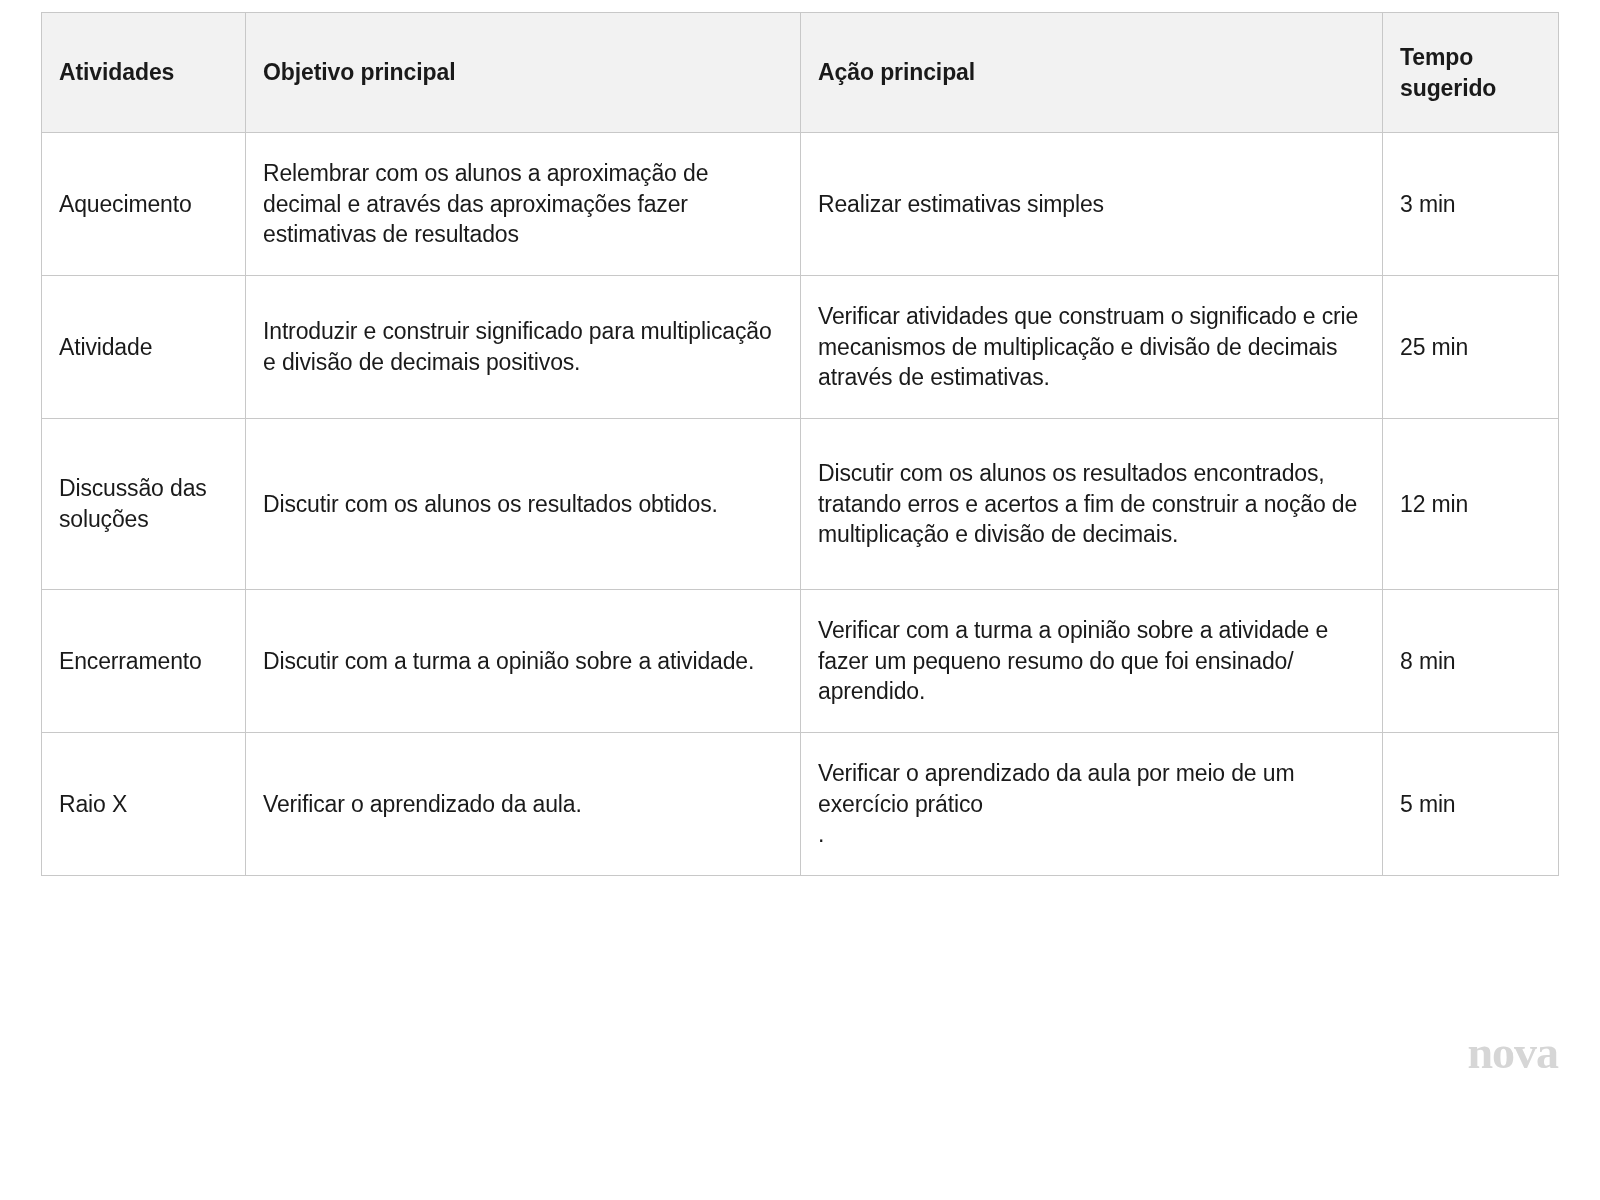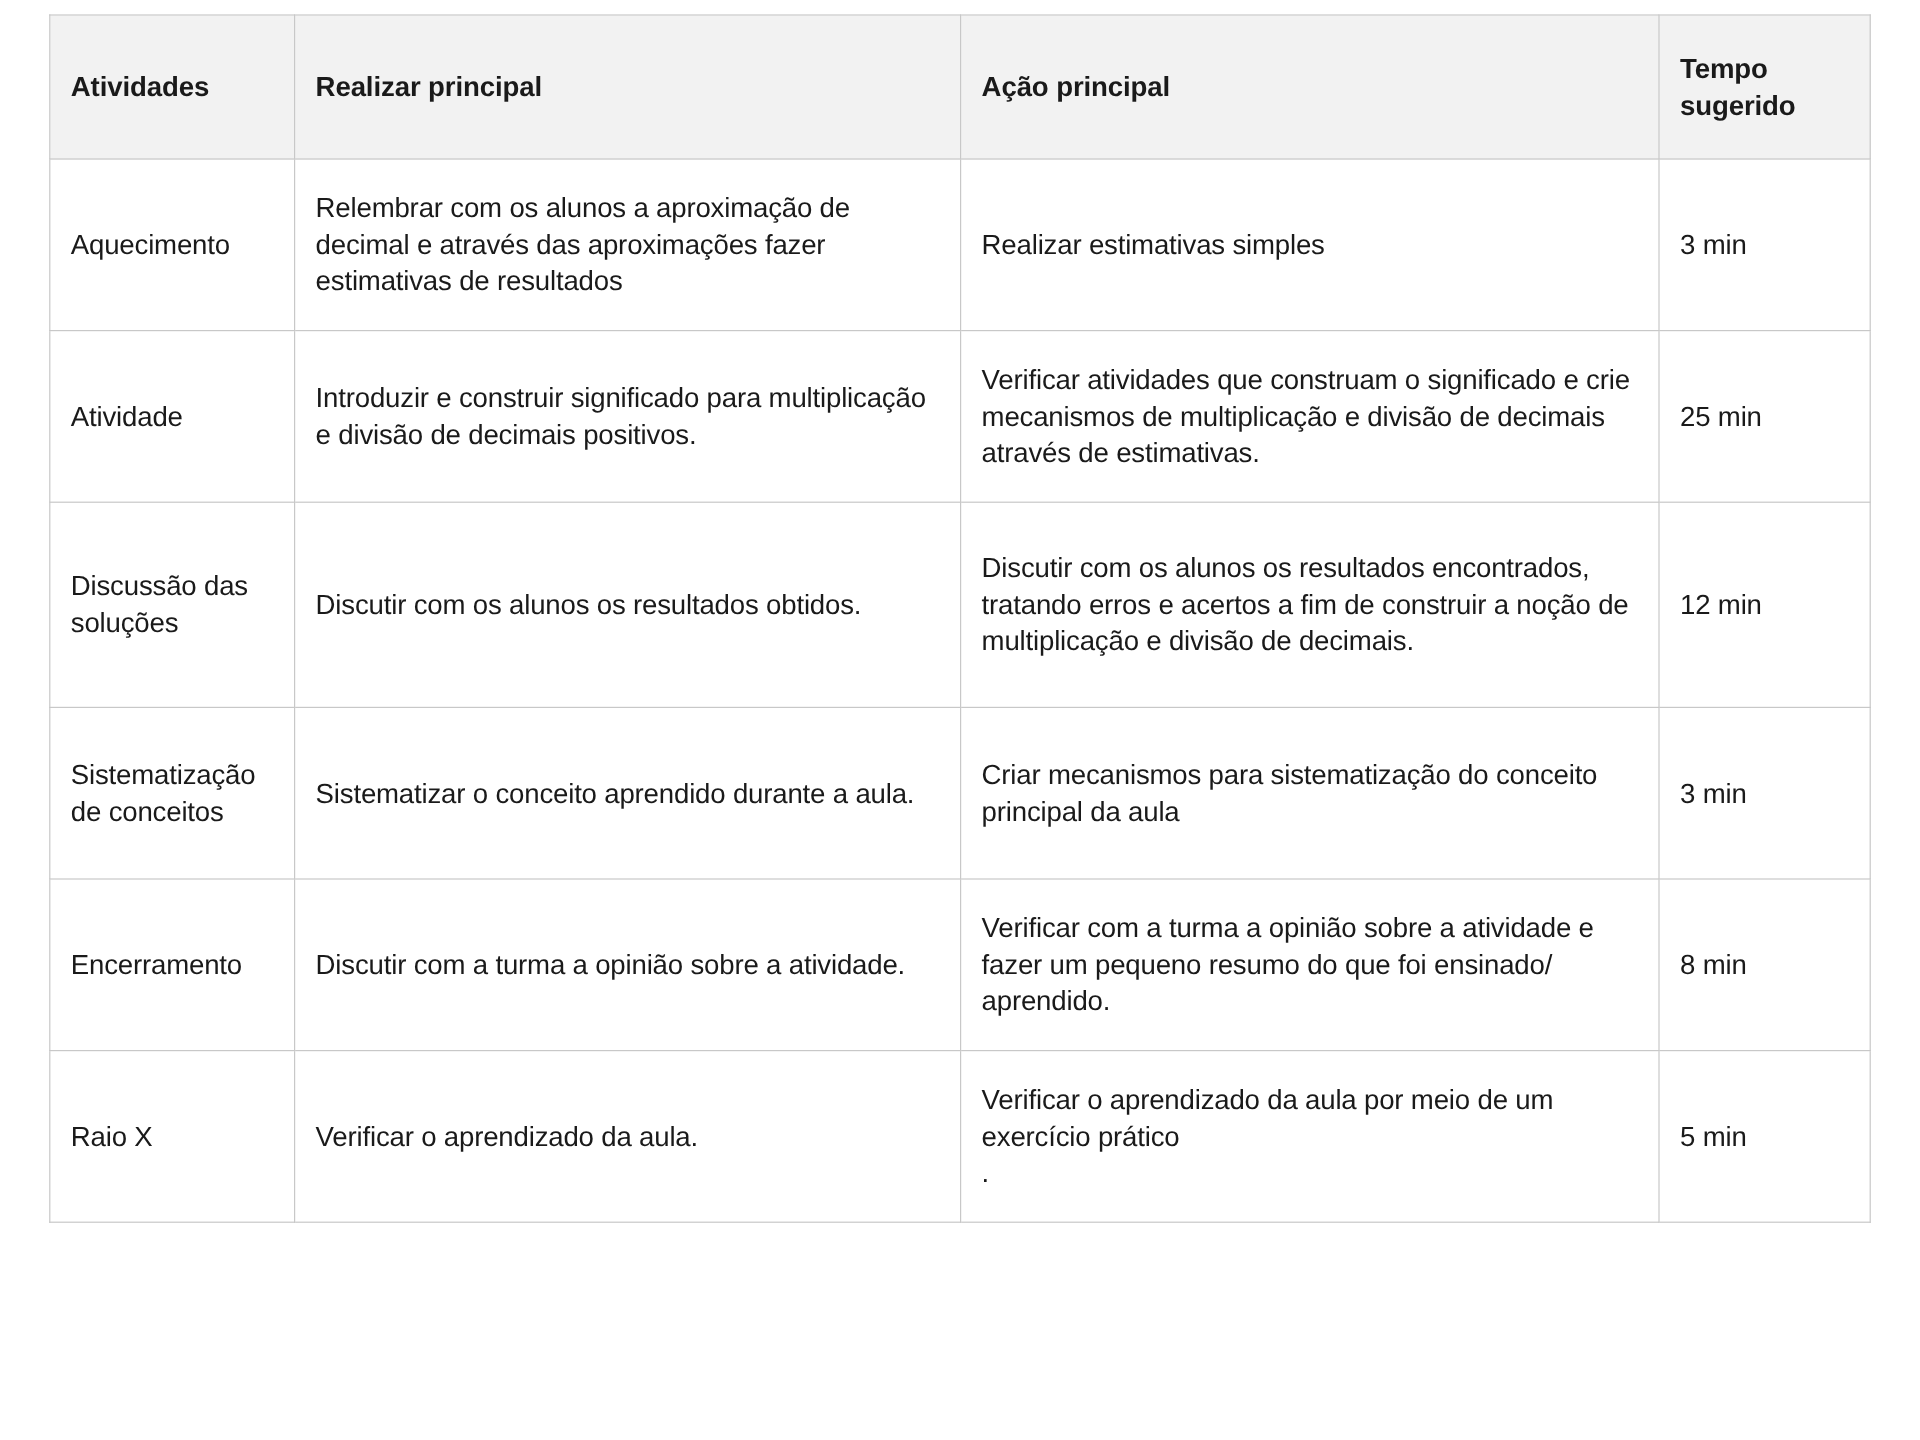--- a/index.html
+++ b/index.html
@@ -111,21 +111,21 @@
       <col class="c2">
       <col class="c3">
       <col class="c4">
     </colgroup>
     <thead>
       <tr>
         <th>
           <span class="cell-text">Atividades</span>
         </th>
         <th>
-          <span class="cell-text">Realizar principal</span>
+          <span class="cell-text">Objetivo principal</span>
         </th>
         <th>
           <span class="cell-text">Ação principal</span>
         </th>
         <th>
           <span class="cell-text">Tempo
 sugerido</span>
         </th>
       </tr>
     </thead>
@@ -165,34 +165,20 @@
         <td>
             <span class="cell-text">Discutir com os alunos os resultados obtidos.</span>
           </td>
         <td>
             <span class="cell-text">Discutir com os alunos os resultados encontrados, tratando erros e acertos a fim de construir a noção de multiplicação e divisão de decimais.</span>
           </td>
         <td>
             <span class="cell-text">12 min</span>
           </td>
       </tr>
-      <tr data-row="3">
-        <td>
-            <span class="cell-text">Sistematização de conceitos</span>
-          </td>
-        <td>
-            <span class="cell-text">Sistematizar o conceito aprendido durante a aula.</span>
-          </td>
-        <td>
-            <span class="cell-text">Criar mecanismos para sistematização do conceito principal da aula</span>
-          </td>
-        <td>
-            <span class="cell-text">3 min</span>
-          </td>
-      </tr>
       <tr data-row="4">
         <td>
             <span class="cell-text">Encerramento</span>
           </td>
         <td>
             <span class="cell-text">Discutir com a turma a opinião sobre a atividade.</span>
           </td>
         <td>
             <span class="cell-text">Verificar com a turma a opinião sobre a atividade e fazer um pequeno resumo do que foi ensinado/ aprendido.</span>
           </td>
@@ -212,15 +198,16 @@
 .</span>
           </td>
         <td>
             <span class="cell-text">5 min</span>
           </td>
       </tr>
     </tbody>
   </table>
 
   <div id="brand-logo">
+    <span class="logo-line1">nova</span>
   </div>
 
 </div>
 
 </body></html>

